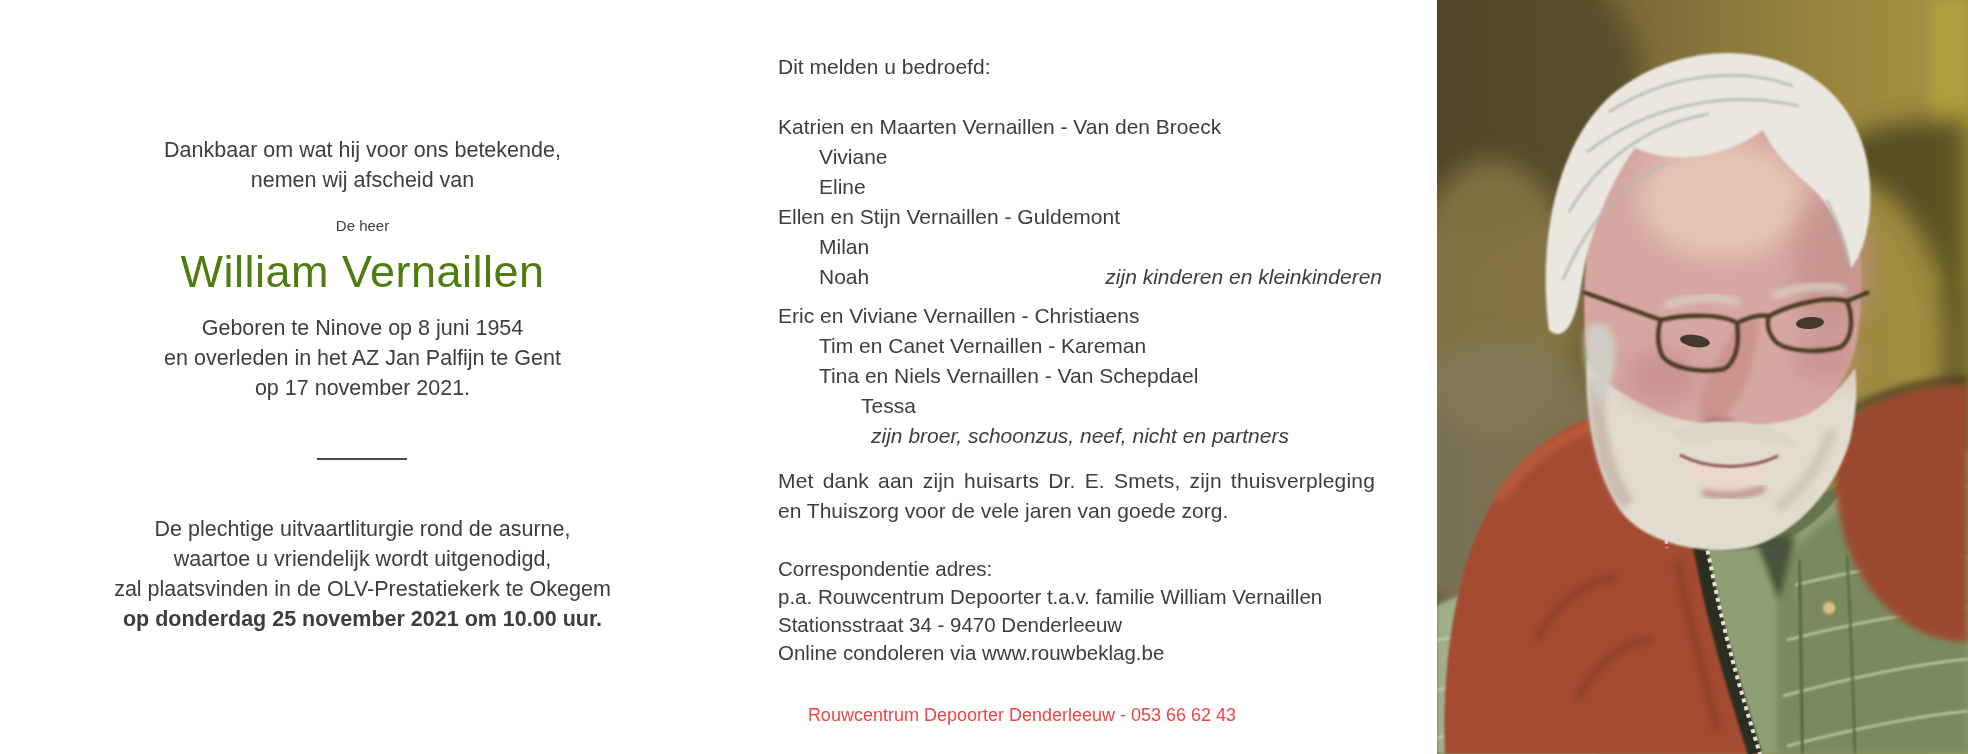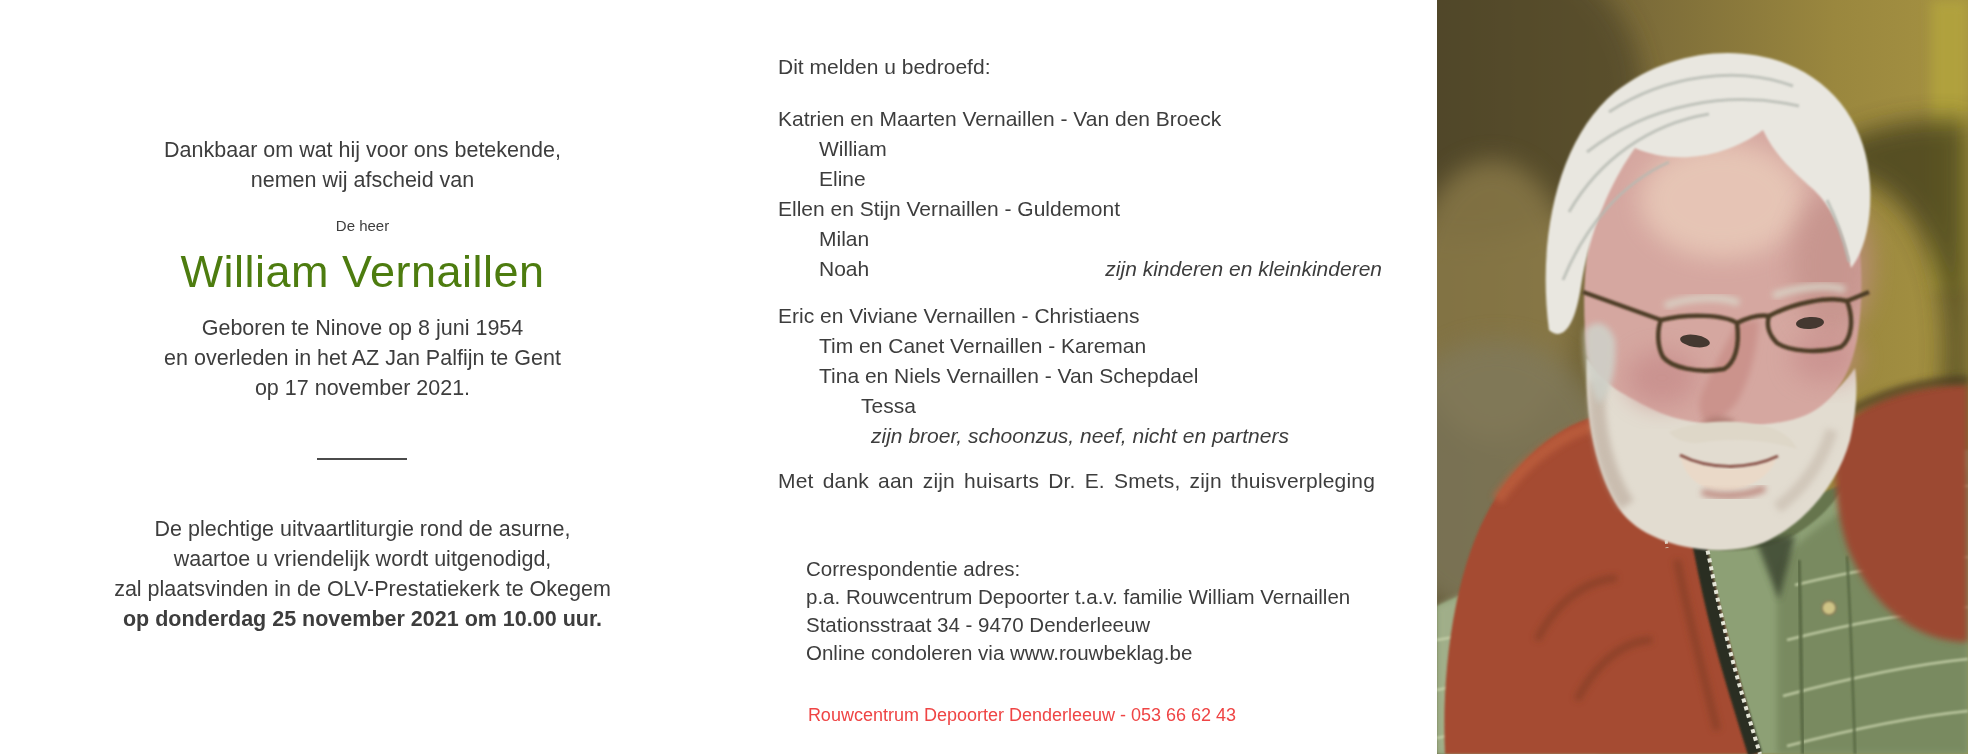--- a/index.html
+++ b/index.html
@@ -23,28 +23,28 @@
   .service{position:absolute;top:514px;left:0;right:0;}
   .bold-line{font-weight:700;}
 
   
   .mid-panel{position:absolute;left:778px;top:0;width:604px;height:754px;font-size:21px;}
   .mline{position:relative;height:30px;line-height:30px;white-space:nowrap;}
   .ind0{padding-left:0;}
   .ind1{padding-left:41px;}
   .ind2{padding-left:83px;}
   .announcement{position:absolute;top:52px;left:0;right:0;}
-  .family1{position:absolute;top:104px;left:0;right:0;}
+  .family1{position:absolute;top:112px;left:0;right:0;}
   .family2{position:absolute;top:301px;left:0;right:0;}
   .relation{position:absolute;right:0;top:0;font-style:italic;}
   .relation-line{text-align:center;font-style:italic;}
   .thanks{position:absolute;top:466px;left:0;right:0;}
   .thanks .mline:first-child{letter-spacing:.2px;word-spacing:3px;}
   .correspondence{position:absolute;top:555px;left:0;right:0;font-size:20.5px;}
-  .cline{height:28px;line-height:28px;white-space:nowrap;margin-left:28px;}
+  .cline{height:28px;line-height:28px;white-space:nowrap;}
   .footer-line{position:absolute;left:-58px;top:702px;width:604px;text-align:center;
                font-size:18px;line-height:26px;white-space:nowrap;color:#ef4444;}
 
   
   .photo-panel{position:absolute;left:1437px;top:0;width:531px;height:754px;overflow:hidden;}
   .photo-panel svg{display:block;}
 </style>
 </head>
 <body>
 
@@ -69,40 +69,41 @@
       <div class="lline">zal plaatsvinden in de OLV-Prestatiekerk te Okegem</div>
       <div class="lline bold-line">op donderdag 25 november 2021 om 10.00 uur.</div>
     </div>
   </div>
 
   <div class="mid-panel">
     <div class="announcement mline">Dit melden u bedroefd:</div>
 
     <div class="family1">
       <div class="mline ind0">Katrien en Maarten Vernaillen - Van den Broeck</div>
-      <div class="mline ind1">William</div>
+      <div class="mline ind1">Viviane</div>
       <div class="mline ind1">Eline</div>
       <div class="mline ind0">Ellen en Stijn Vernaillen - Guldemont</div>
       <div class="mline ind1">Milan</div>
       <div class="mline ind1">
         <span>Noah</span>
         <span class="relation">zijn kinderen en kleinkinderen</span>
       </div>
     </div>
 
     <div class="family2">
       <div class="mline ind0">Eric en Viviane Vernaillen - Christiaens</div>
       <div class="mline ind1">Tim en Canet Vernaillen - Kareman</div>
       <div class="mline ind1">Tina en Niels Vernaillen - Van Schepdael</div>
       <div class="mline ind2">Tessa</div>
       <div class="mline relation-line">zijn broer, schoonzus, neef, nicht en partners</div>
     </div>
 
     <div class="thanks">
       <div class="mline">Met dank aan zijn huisarts Dr. E. Smets, zijn thuisverpleging</div>
+      <div class="mline">en Thuiszorg voor de vele jaren van goede zorg.</div>
     </div>
 
     <div class="correspondence">
       <div class="cline">Correspondentie adres:</div>
       <div class="cline">p.a. Rouwcentrum Depoorter t.a.v. familie William Vernaillen</div>
       <div class="cline">Stationsstraat 34 - 9470 Denderleeuw</div>
       <div class="cline">Online condoleren via www.rouwbeklag.be</div>
     </div>
 
     <div class="footer-line">Rouwcentrum Depoorter Denderleeuw - 053 66 62 43</div>

